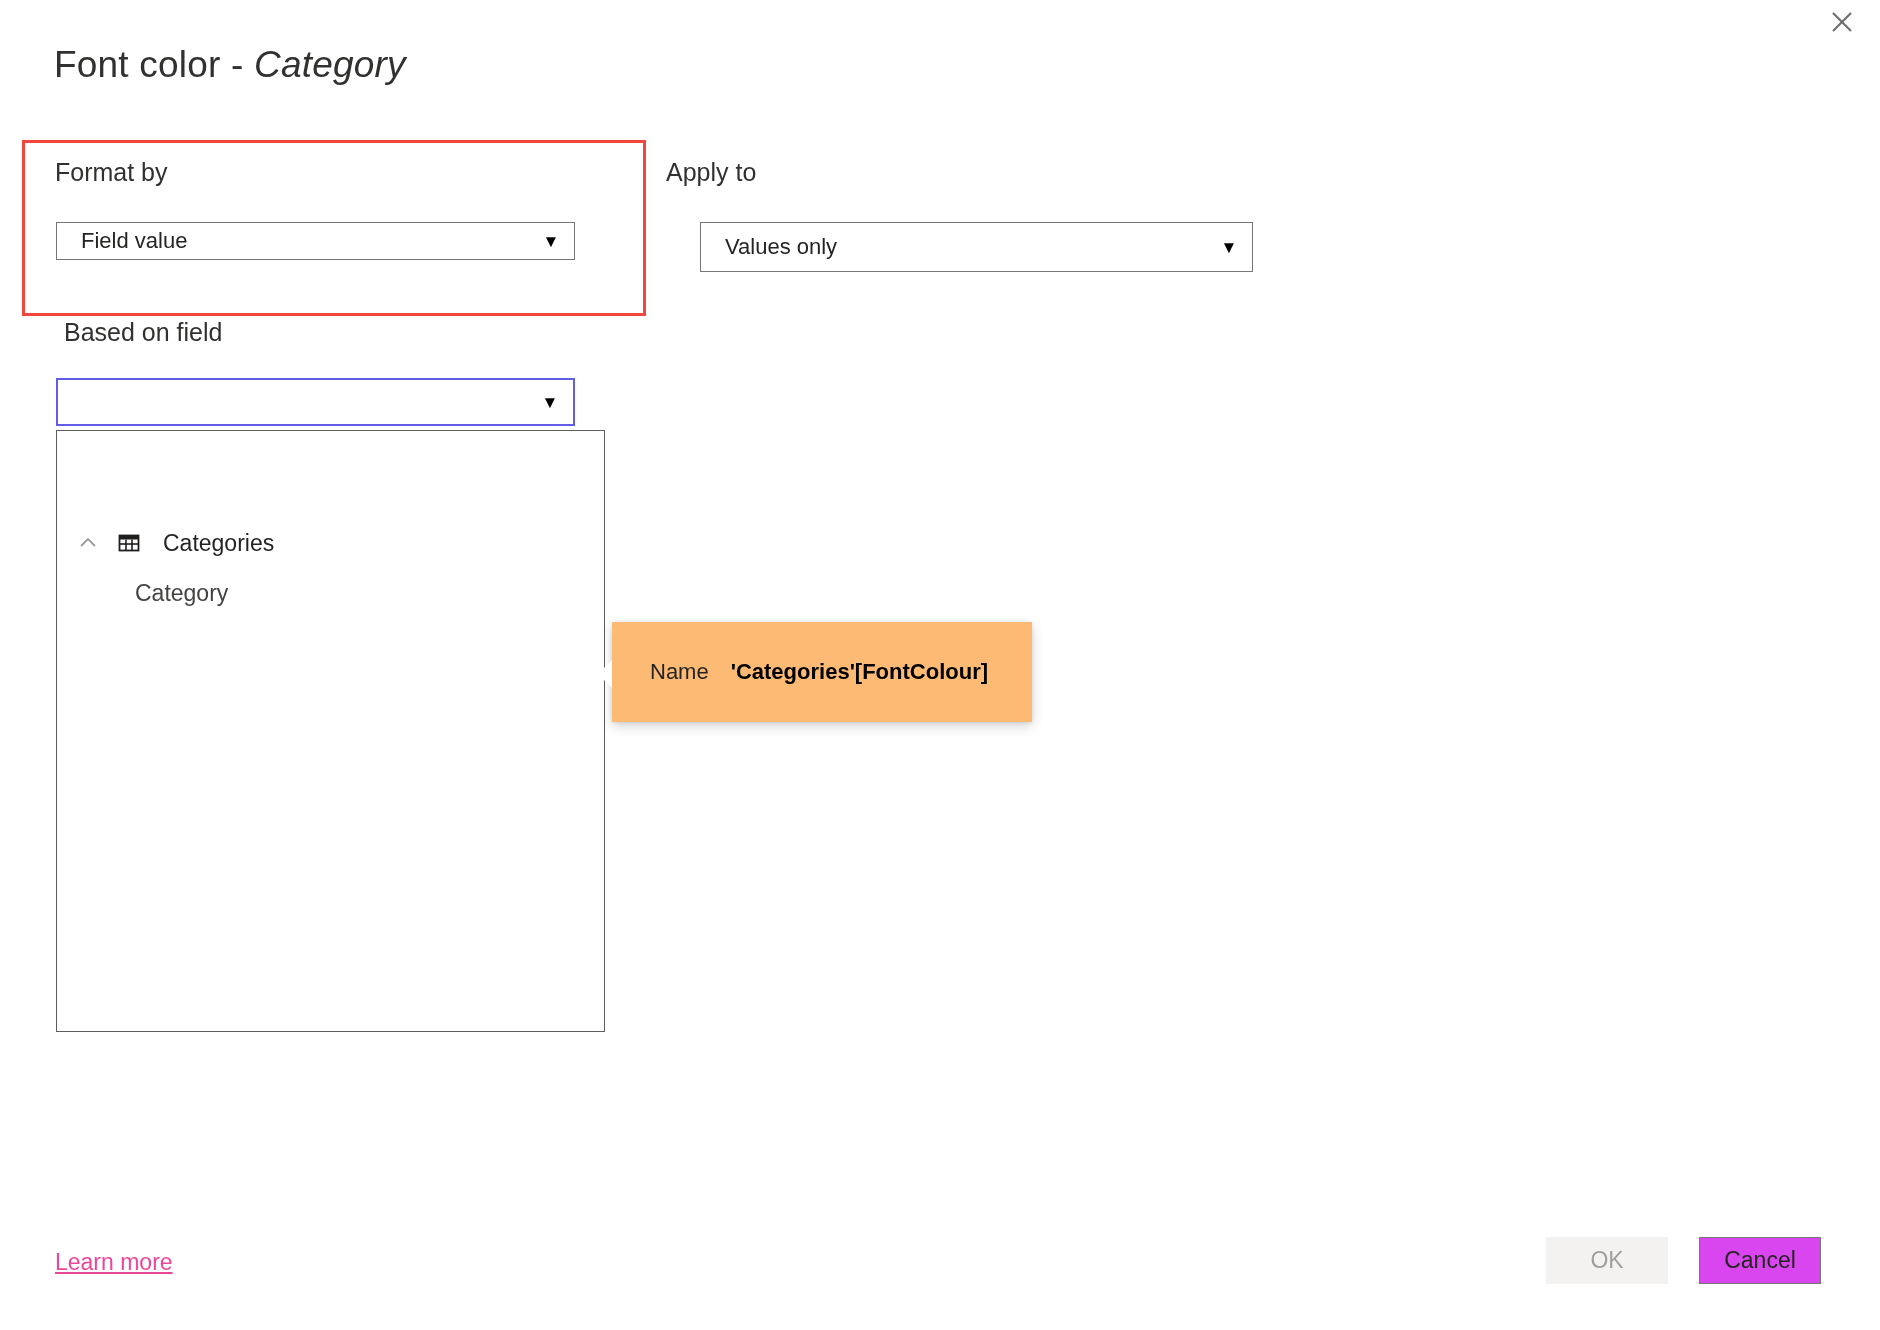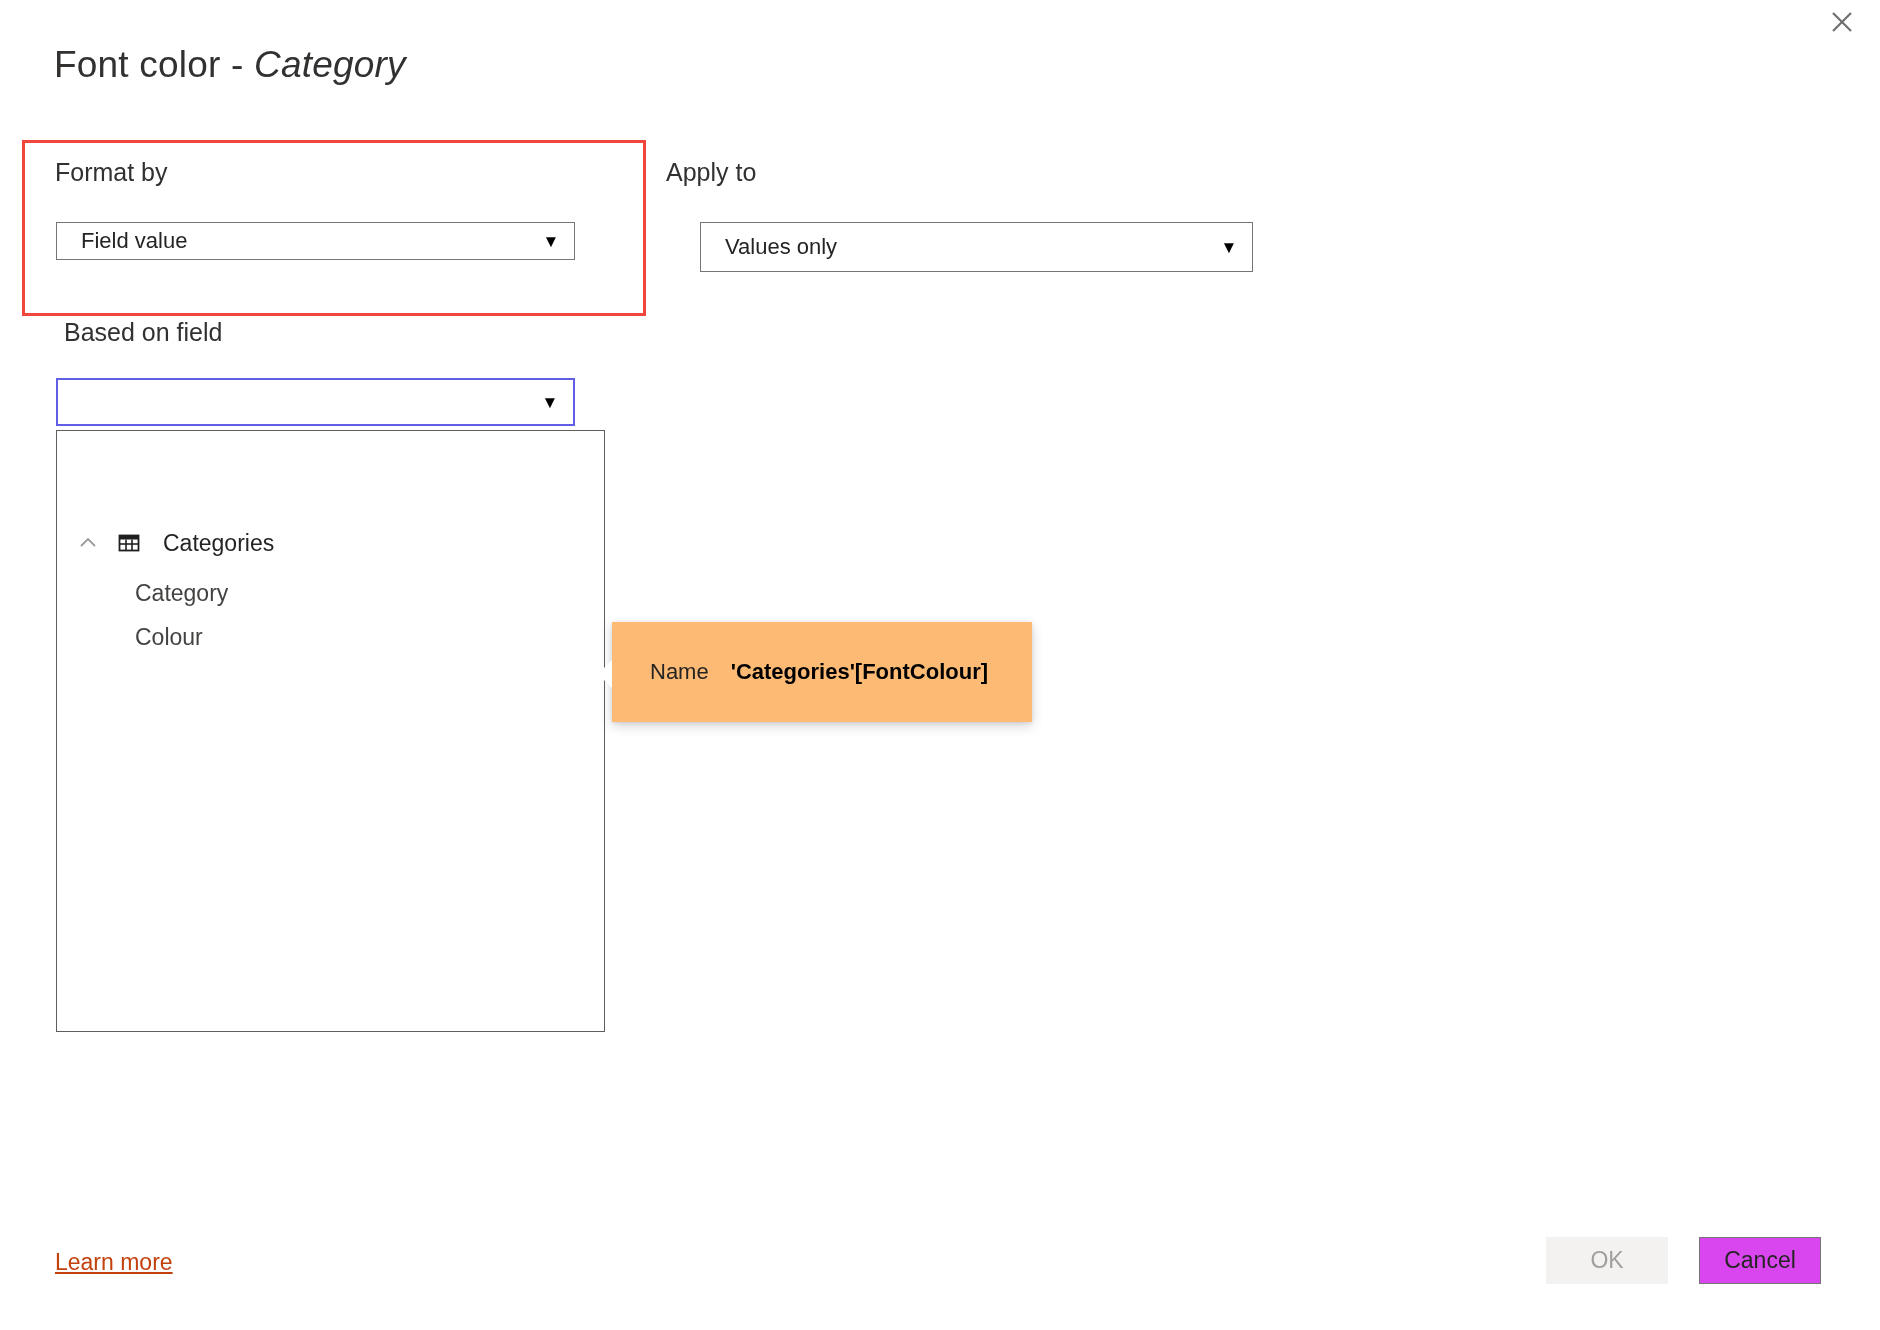--- a/index.html
+++ b/index.html
@@ -272,21 +272,21 @@
     border-bottom: 14px solid transparent;
     border-right: 14px solid #ffffff;
   }
 
   
   #learn-more-link {
     position: absolute;
     left: 55px;
     top: 1249px;
     font-size: 23px;
-    color: #c2410c;
+    color: #ec4899;
     text-decoration: underline;
     cursor: pointer;
   }
   .footer-btn {
     position: absolute;
     height: 47px;
     display: flex;
     align-items: center;
     justify-content: center;
     font-size: 23px;
@@ -365,23 +365,20 @@
         <line x1="15" y1="8.5" x2="15" y2="19.5" stroke="#201f1e" stroke-width="1.6"></line>
       </svg>
     </span>
     <span class="group-name">Categories</span>
   </div>
 
   <div class="field-row" id="field-row-0">
     <span class="field-name">Category</span>
   </div>
 
-  <div class="field-row" id="field-row-1">
-    <span class="field-name">Colour</span>
-  </div>
 
 
 </div>
 
 <div id="field-tooltip">
   <div id="tooltip-arrow"></div>
   <div class="tt-inner">
     <span class="tt-key">Name</span><span class="tt-val">'Categories'[FontColour]</span>
   </div>
 </div>

